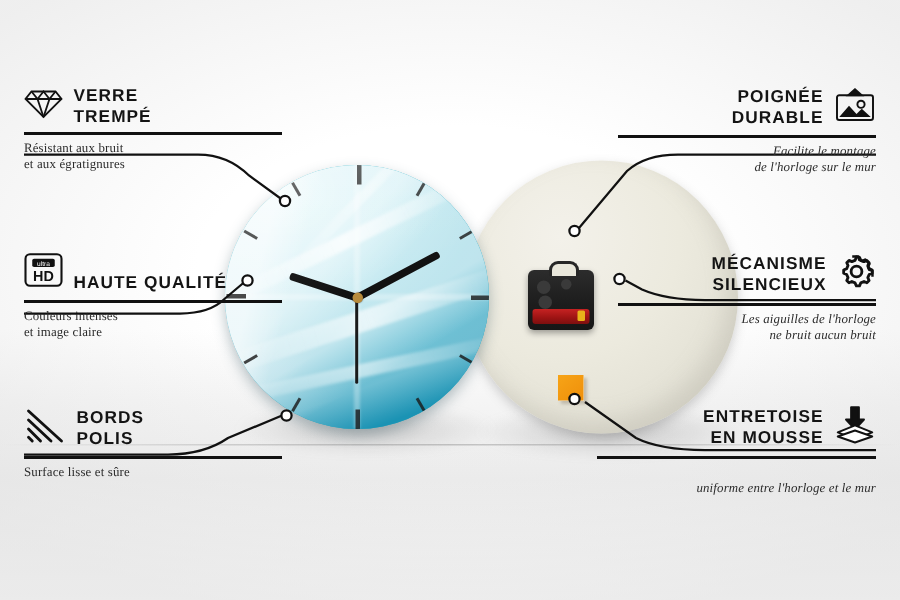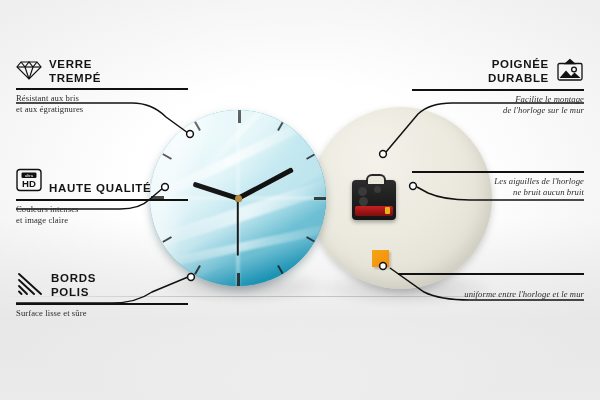--- a/index.html
+++ b/index.html
@@ -211,21 +211,21 @@
           <path d="M9 8 L13 3 L17 8"></path>
         </svg>
       </span>
       <span class="ttl">
         <span>VERRE</span><br>
         <span>TREMPÉ</span>
       </span>
     </div>
     <div class="rule"></div>
     <div class="desc">
-      <span>Résistant aux bris</span><br>
+      <span>Résistant aux bruit</span><br>
       <span>et aux égratignures</span>
     </div>
   </div>
 
   <div class="feat left f2">
     <div class="row">
       <span class="ic">
         <svg width="26" height="24" viewBox="0 0 26 24">
           <rect x="1" y="1.5" width="24" height="21" rx="3" fill="none" stroke="#111" stroke-width="1.4"></rect>
           <rect x="5.5" y="4.5" width="15" height="5.5" rx="1.2" fill="#111"></rect>
@@ -282,28 +282,58 @@
       </span>
     </div>
     <div class="rule"></div>
     <div class="desc">
       <span>Facilite le montage</span><br>
       <span>de l'horloge sur le mur</span>
     </div>
   </div>
 
   <div class="feat right f5">
+    <div class="row">
+      <span class="ttl">
+        <span>MÉCANISME</span><br>
+        <span>SILENCIEUX</span>
+      </span>
+      <span class="ic">
+        <svg width="26" height="26" viewBox="0 0 26 26" fill="none" stroke="#111" stroke-width="1.9" stroke-linejoin="round">
+          <path d="M10.6 2.3 h4.8 l.6 2.6 2.3 1.0 2.3-1.3 3.4 3.4 -1.3 2.3 1.0 2.3 2.6 .6 v4.8" transform="scale(0.86) translate(1.2,1.2)"></path>
+          <path d="M13 3.2
+                   l2.0 .35 .9 2.0 2.1 .9 1.9-.85 1.5 1.5 -.85 1.9 .9 2.1 2.0 .9 0 2.1
+                   -2.0 .9 -.9 2.1 .85 1.9 -1.5 1.5 -1.9-.85 -2.1 .9 -.9 2.0 -2.1 0
+                   -.9-2.0 -2.1-.9 -1.9 .85 -1.5-1.5 .85-1.9 -.9-2.1 -2.0-.9 0-2.1
+                   2.0-.9 .9-2.1 -.85-1.9 1.5-1.5 1.9 .85 2.1-.9 .9-2.0 Z"></path>
+          <circle cx="13" cy="13" r="3.6"></circle>
+        </svg>
+      </span>
+    </div>
     <div class="rule"></div>
     <div class="desc">
       <span>Les aiguilles de l'horloge</span><br>
       <span>ne bruit aucun bruit</span>
     </div>
   </div>
 
   <div class="feat right f6" style="width:186px;left:398px;">
+    <div class="row">
+      <span class="ttl">
+        <span>ENTRETOISE</span><br>
+        <span>EN MOUSSE</span>
+      </span>
+      <span class="ic">
+        <svg width="28" height="26" viewBox="0 0 28 26" fill="none" stroke="#111" stroke-width="1.3" stroke-linejoin="round">
+          <path d="M11.4 1.5 h5.2 v8.2 h3.4 L14 16.2 L8 9.7 h3.4 Z" fill="#111"></path>
+          <path d="M14 13.6 L25.5 18.2 L14 22.8 L2.5 18.2 Z" fill="#fff"></path>
+          <path d="M14 17.0 L25.5 21.0 L14 25.0 L2.5 21.0 Z" fill="#fff"></path>
+        </svg>
+      </span>
+    </div>
     <div class="rule"></div>
     <div class="desc">
       <br>
       <span>uniforme entre l'horloge et le mur</span>
     </div>
   </div>
 
 </div>
 
 </body></html>

